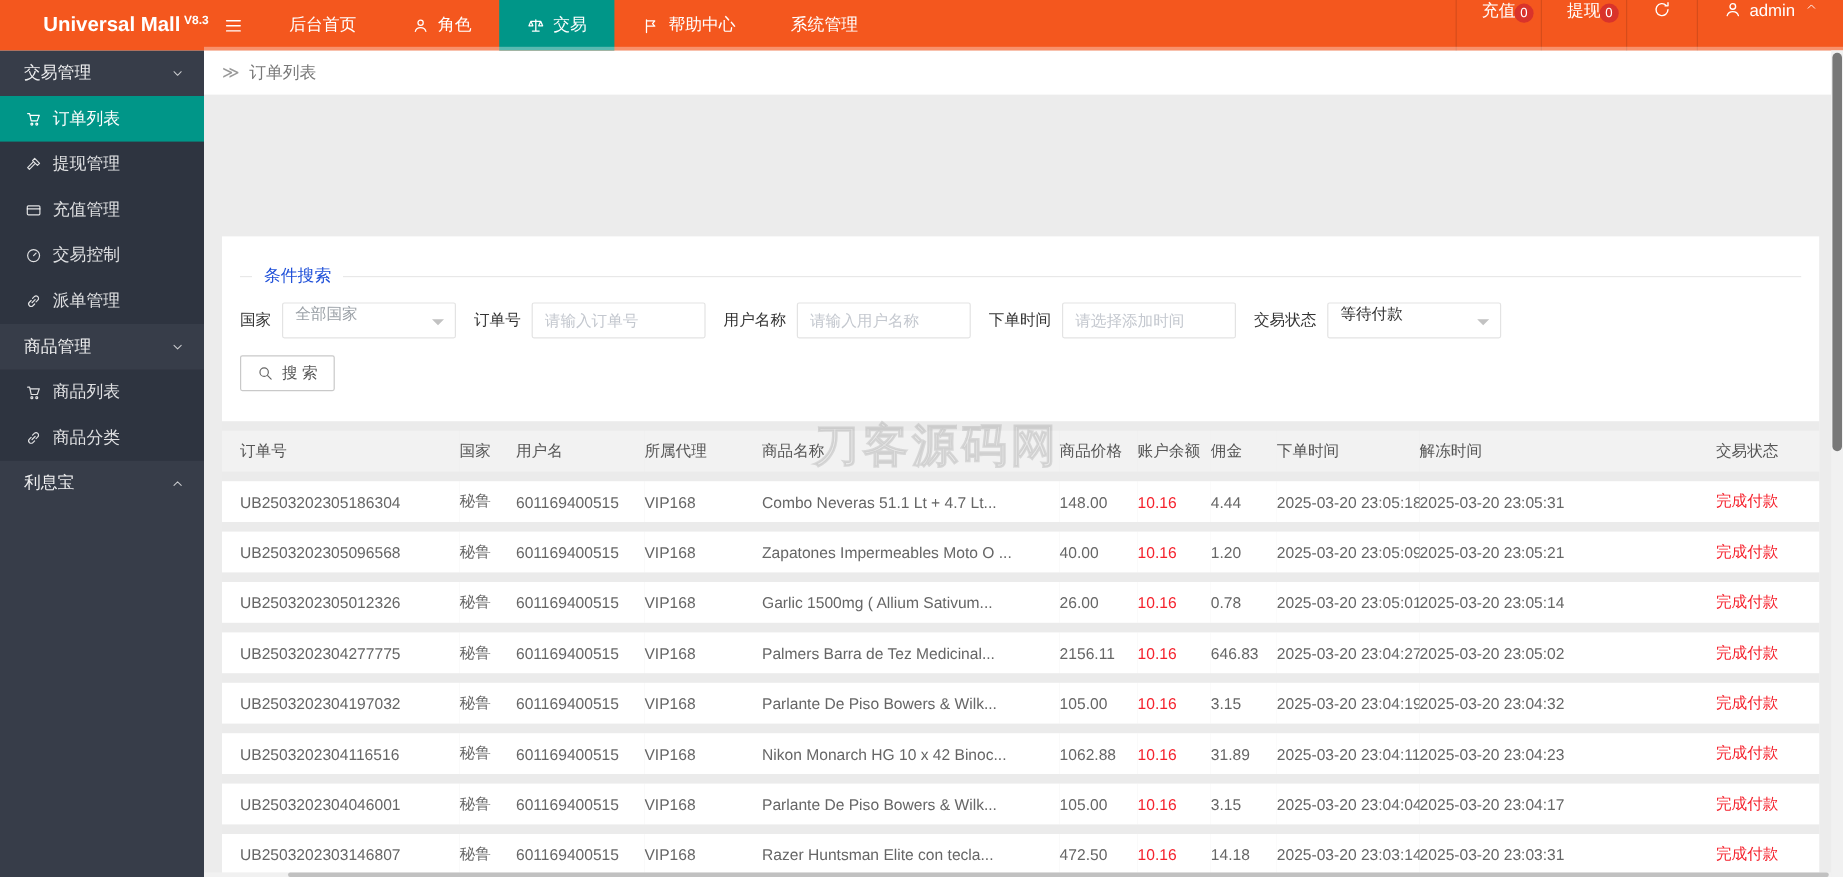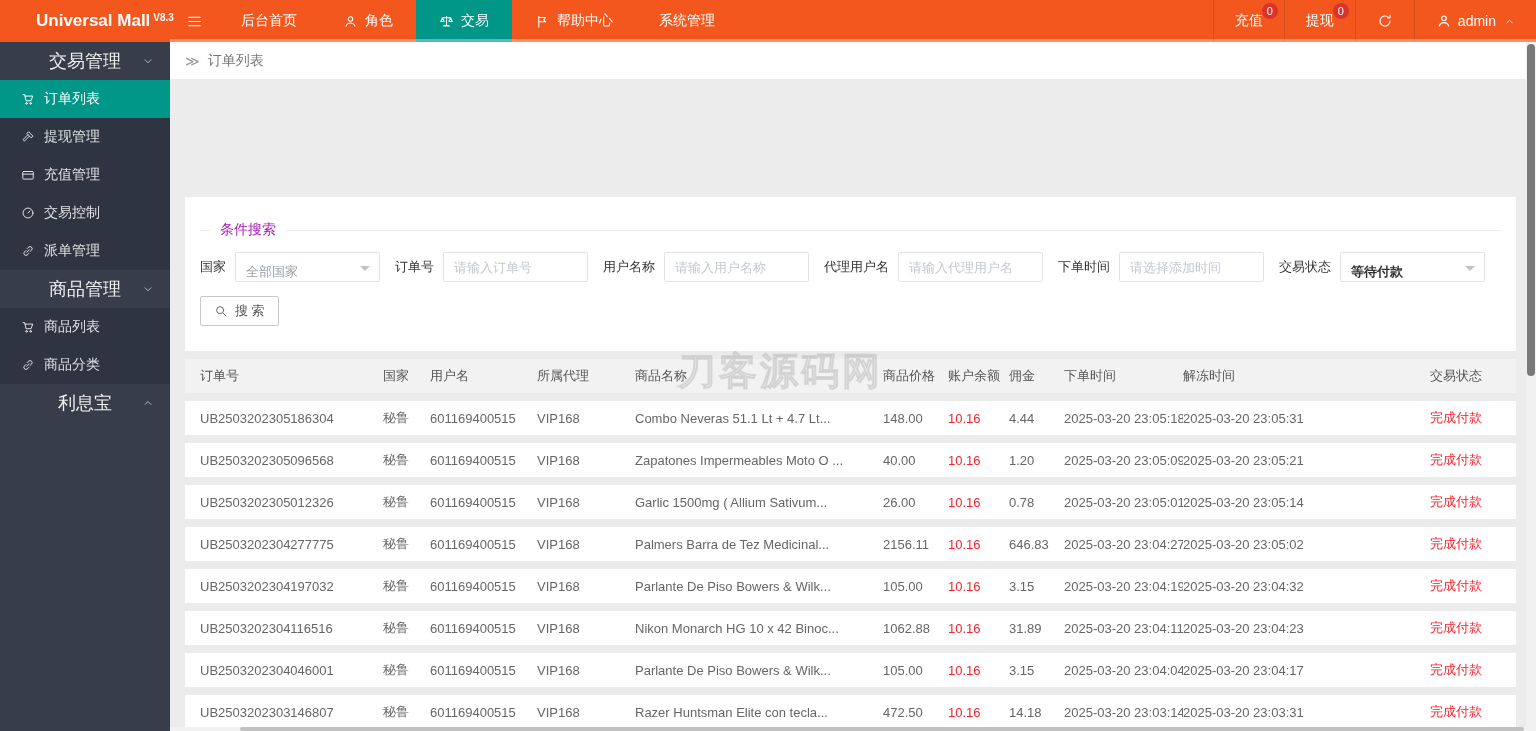--- a/index.html
+++ b/index.html
@@ -20,61 +20,61 @@
   .logo{ width:170px; display:flex; align-items:center; padding-left:36px;
     font-size:17px; font-weight:bold; white-space:nowrap; cursor:pointer; }
   .logo sup{ font-size:10px; font-weight:bold; margin-left:3px; transform:translateY(-4px); }
   .nav-toggle{ width:48px; display:flex; align-items:center; justify-content:center; cursor:pointer; }
   .nav-toggle .icon{ width:17px; height:17px; }
   #topnav{ display:flex; align-items:stretch; }
   .nav-item{ display:flex; align-items:center; gap:7px; padding:0 23px; font-size:14px;
     color:#fff; text-decoration:none; cursor:pointer; position:relative; z-index:0; }
   .nav-item.active{ background:var(--teal); }
   .header-right{ margin-left:auto; display:flex; align-items:stretch; }
-  .hbtn{ display:flex; align-items:center; gap:6px; padding:0 21px; font-size:14px;
+  .hbtn{ display:flex; gap:6px; padding:0 21px; font-size:14px;
     position:relative; cursor:pointer; border-left:1px solid rgba(0,0,0,.12); }
   .hbtn .badge{ position:absolute; top:3px; right:6px; min-width:16px; height:16px;
     line-height:16px; border-radius:9px; background:var(--badge); color:#fff;
     font-size:11px; font-style:normal; text-align:center; padding:0 4px; }
   .hbtn .icon{ width:16px; height:16px; }
   .hbtn .chev{ width:11px; height:11px; margin-left:2px; }
 
   
   #sidebar{ position:absolute; top:42px; left:0; width:170px; bottom:0;
     background:var(--side); z-index:20; }
   .side-group{ height:38px; display:flex; align-items:center; padding:0 20px;
-    color:rgba(255,255,255,.92); font-size:18px; cursor:pointer; position:relative;justify-content:center; }
+    color:rgba(255,255,255,.92); font-size:14px; cursor:pointer; position:relative; }
   .side-group .chev{ position:absolute; right:16px; width:12px; height:12px; opacity:.8; }
   .side-sub{ background:var(--side-sub); }
   .side-item{ height:38px; display:flex; align-items:center; gap:9px; padding-left:21px;
     color:rgba(255,255,255,.85); font-size:14px; cursor:pointer; }
   .side-item .icon{ width:14px; height:14px; }
   .side-item.active{ background:var(--teal); color:#fff; }
 
   
   .main{ position:absolute; left:170px; top:42px; right:0; bottom:0; }
   .breadcrumb{ height:37px; background:#fff; display:flex; align-items:center;
     padding-left:15px; font-size:14px; color:#777; gap:8px; }
   .crumb-prefix{ color:#999; font-size:14px; }
   .content{ position:absolute; left:0; top:37px; right:0; bottom:0; background:#ececec; overflow:hidden; }
   .card{ position:absolute; left:15px; top:118px; width:1331px; bottom:-60px; background:#fff; }
 
   
   fieldset.cond{ border:none; border-top:1px solid #e8e8e8; margin:24px 15px 0; }
-  fieldset.cond legend{ font-size:14px; color:#a21caf; padding:0 10px; margin-left:10px; }
+  fieldset.cond legend{ font-size:14px; color:#1d4ed8; padding:0 10px; margin-left:10px; }
   .filters{ display:flex; align-items:center; gap:15px; padding:13px 15px 0; }
   .filter-group{ display:flex; align-items:center; }
   .filter-label{ font-size:13px; color:#333; margin-right:9px; white-space:nowrap; }
   .filter-input, .select-box{ width:145px; height:30px; border:1px solid #e3e3e3;
     border-radius:2px; font-size:13px; background:#fff; }
   .filter-input{ padding:0 10px; color:#333; outline:none;
     font-family:Liberation Sans, sans-serif; }
   .filter-input::placeholder{ color:#c4c8cf; }
-  .select-box{ display:flex; align-items:flex-end; padding:0 24px 0 10px; position:relative; cursor:pointer; }
-  .sel-placeholder{ color:#9aa0a6; } .sel-value{ color:#333;font-weight:bold; }
+  .select-box{ display:flex; align-items:flex-start; padding:0 24px 0 10px; position:relative; cursor:pointer; }
+  .sel-placeholder{ color:#9aa0a6; } .sel-value{ color:#333; }
   .sel-arrow{ position:absolute; right:9px; top:13px; width:0; height:0;
     border-left:5px solid transparent; border-right:5px solid transparent; border-top:5px solid #c2c2c2; }
   .search-btn{ margin:14px 0 0 15px; height:30px; padding:12px 13px; display:inline-flex;
     align-items:center; gap:7px; background:#fff; border:1px solid #c9c9c9; border-radius:2px;
     font-size:13px; color:#555; cursor:pointer; font-family:inherit; }
   .search-btn .icon{ width:14px; height:14px; color:#666; }
 
   
   .table-wrap{ margin-top:25px; background:#ebebeb; position:relative; }
   table.otable{ width:100%; table-layout:fixed; border-collapse:separate; border-spacing:0 8px;
@@ -293,24 +293,20 @@
           </div>
           <div class="filter-group">
             <span class="filter-label">订单号</span>
             <input class="filter-input" placeholder="请输入订单号" style="">
           </div>
           <div class="filter-group">
             <span class="filter-label">用户名称</span>
             <input class="filter-input" placeholder="请输入用户名称" style="">
           </div>
           <div class="filter-group">
-            <span class="filter-label">代理用户名</span>
-            <input class="filter-input" placeholder="请输入代理用户名" style="">
-          </div>
-          <div class="filter-group">
             <span class="filter-label">下单时间</span>
             <input class="filter-input" placeholder="请选择添加时间" style="">
           </div>
           <div class="filter-group">
             <span class="filter-label">交易状态</span>
             <div class="select-box">
               <span class="sel-value">等待付款</span>
               <i class="sel-arrow"></i>
             </div>
           </div>

